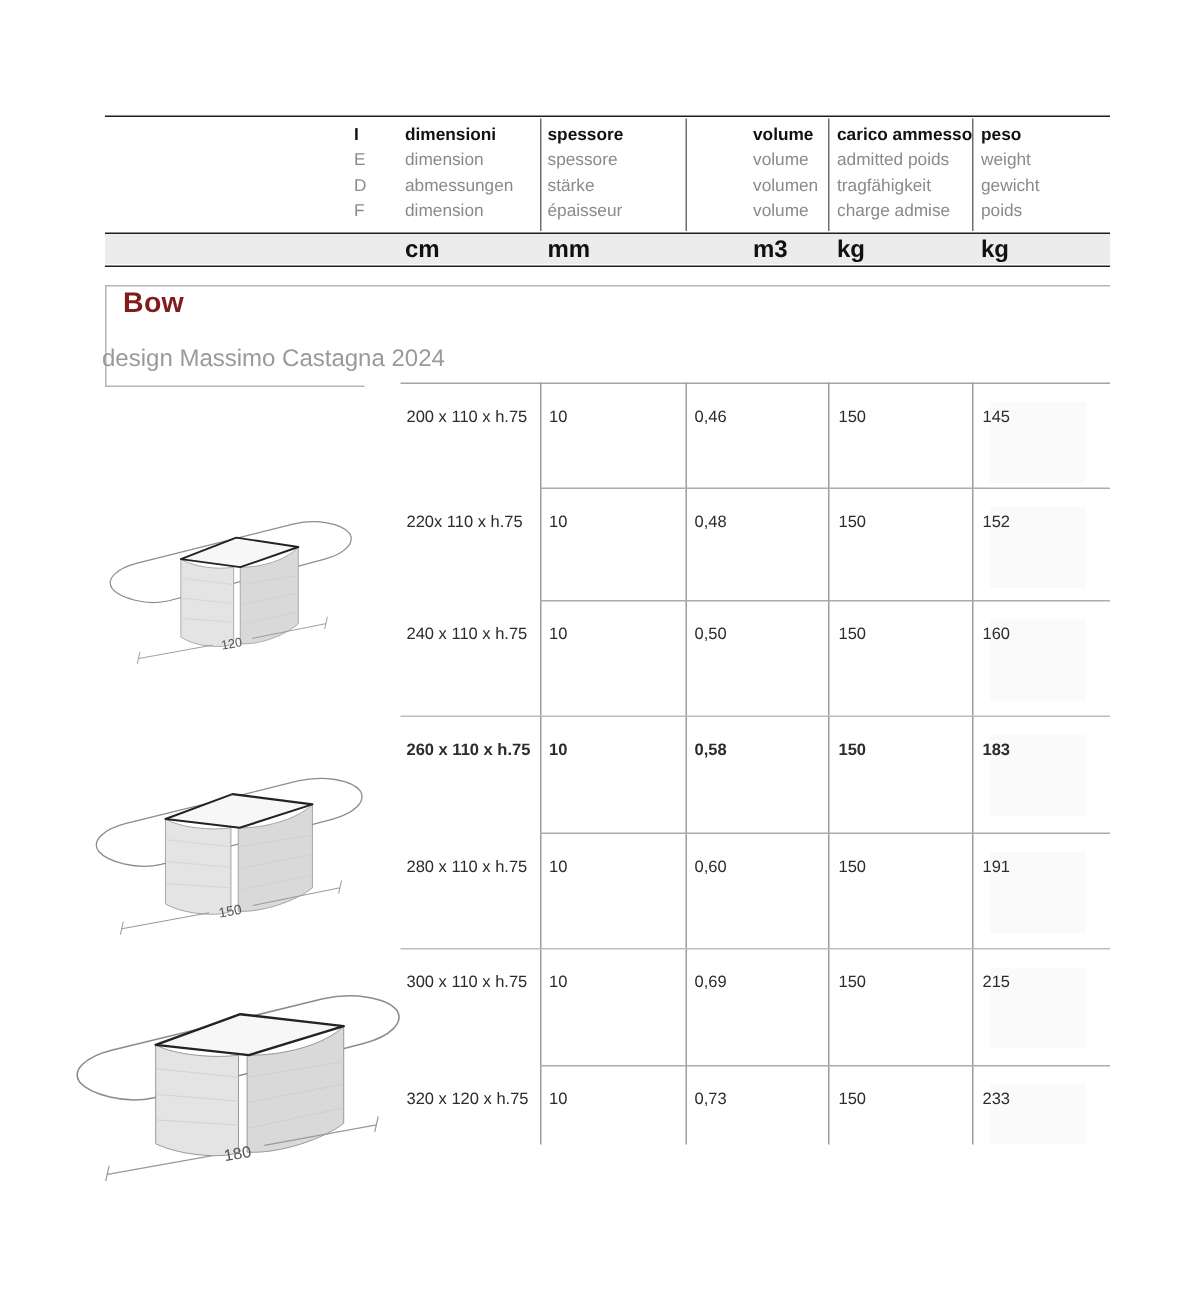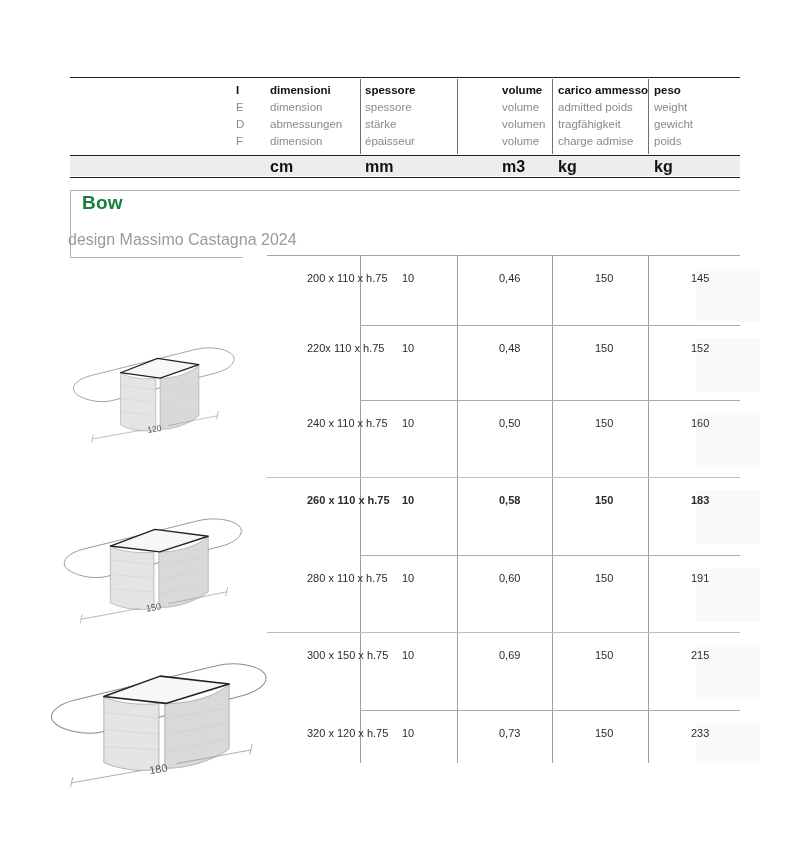--- a/index.html
+++ b/index.html
@@ -14,24 +14,24 @@
   .gsep{position:absolute;height:1px;background:#bdbdbd;}
   
   .hcell{position:absolute;font-size:11.5px;line-height:13px;white-space:nowrap;}
   .b{font-weight:bold;color:#111;}
   .gy{color:#8a8a8a;}
   .cx0{left:236px;} .cx1{left:270px;} .cx2{left:365px;} .cx3{left:462px;margin-left:40px;} .cx4{left:558px;} .cx5{left:654px;}
   .hr0{top:84px;} .hr1{top:101px;} .hr2{top:118px;} .hr3{top:135px;}
   .units-band{position:absolute;left:70px;top:156px;width:670px;height:20px;background:#ececec;}
   .ur{top:160px;font-size:16px;font-weight:bold;color:#111;}
   
-  .title{position:absolute;left:82px;top:192px;font-size:19px;font-weight:bold;letter-spacing:.2px;color:#15803d;}
+  .title{position:absolute;left:82px;top:192px;font-size:19px;font-weight:bold;letter-spacing:.2px;color:#7f1d1d;}
   .designer{position:absolute;left:68px;top:231px;font-size:16px;color:#9a9a9a;}
   
-  .trow{position:absolute;left:267px;width:473px;margin-left:36px;}
+  .trow{position:absolute;left:267px;width:473px;}
   .cell{position:absolute;top:17px;font-size:11px;color:#2b2b2b;white-space:nowrap;}
   .c1{left:4px;} .c2{left:99px;} .c3{left:196px;} .c4{left:292px;} .c5{left:388px;}
   .wm{position:absolute;left:393px;top:13px;width:64px;height:54px;background:#fafafa;}
   .sketch{position:absolute;}
   .dimlabel{font-size:9.5px;fill:#555;font-family:"Liberation Sans",sans-serif;}
 </style>
 </head>
 <body>
 
 <div class="page">
@@ -135,21 +135,21 @@
   <div class="trow" style="top:555px;height:77px;">
     <div class="wm"></div>
     <span class="cell c1">280 x 110 x h.75</span>
     <span class="cell c2">10</span>
     <span class="cell c3">0,60</span>
     <span class="cell c4">150</span>
     <span class="cell c5">191</span>
   </div>
   <div class="trow" style="top:632px;height:78px;">
     <div class="wm"></div>
-    <span class="cell c1">300 x 150 x h.75</span>
+    <span class="cell c1">300 x 110 x h.75</span>
     <span class="cell c2">10</span>
     <span class="cell c3">0,69</span>
     <span class="cell c4">150</span>
     <span class="cell c5">215</span>
   </div>
   <div class="trow" style="top:710px;height:53px;">
     <div class="wm" style="height:40px;"></div>
     <span class="cell c1">320 x 120 x h.75</span>
     <span class="cell c2">10</span>
     <span class="cell c3">0,73</span>

